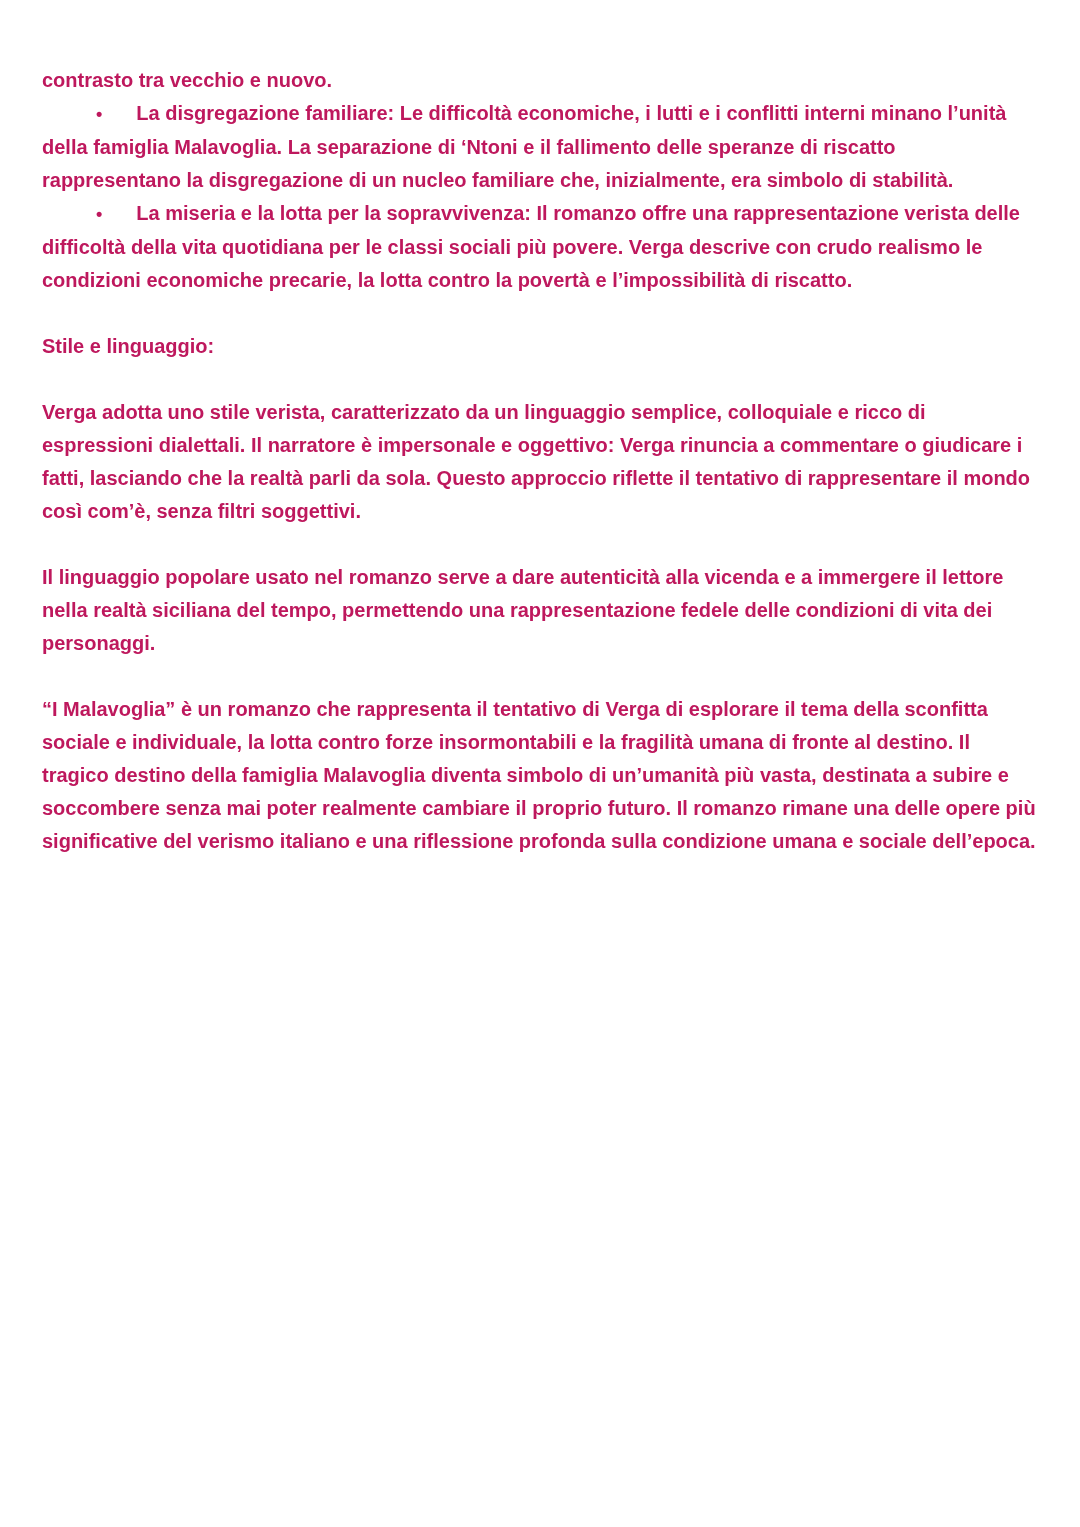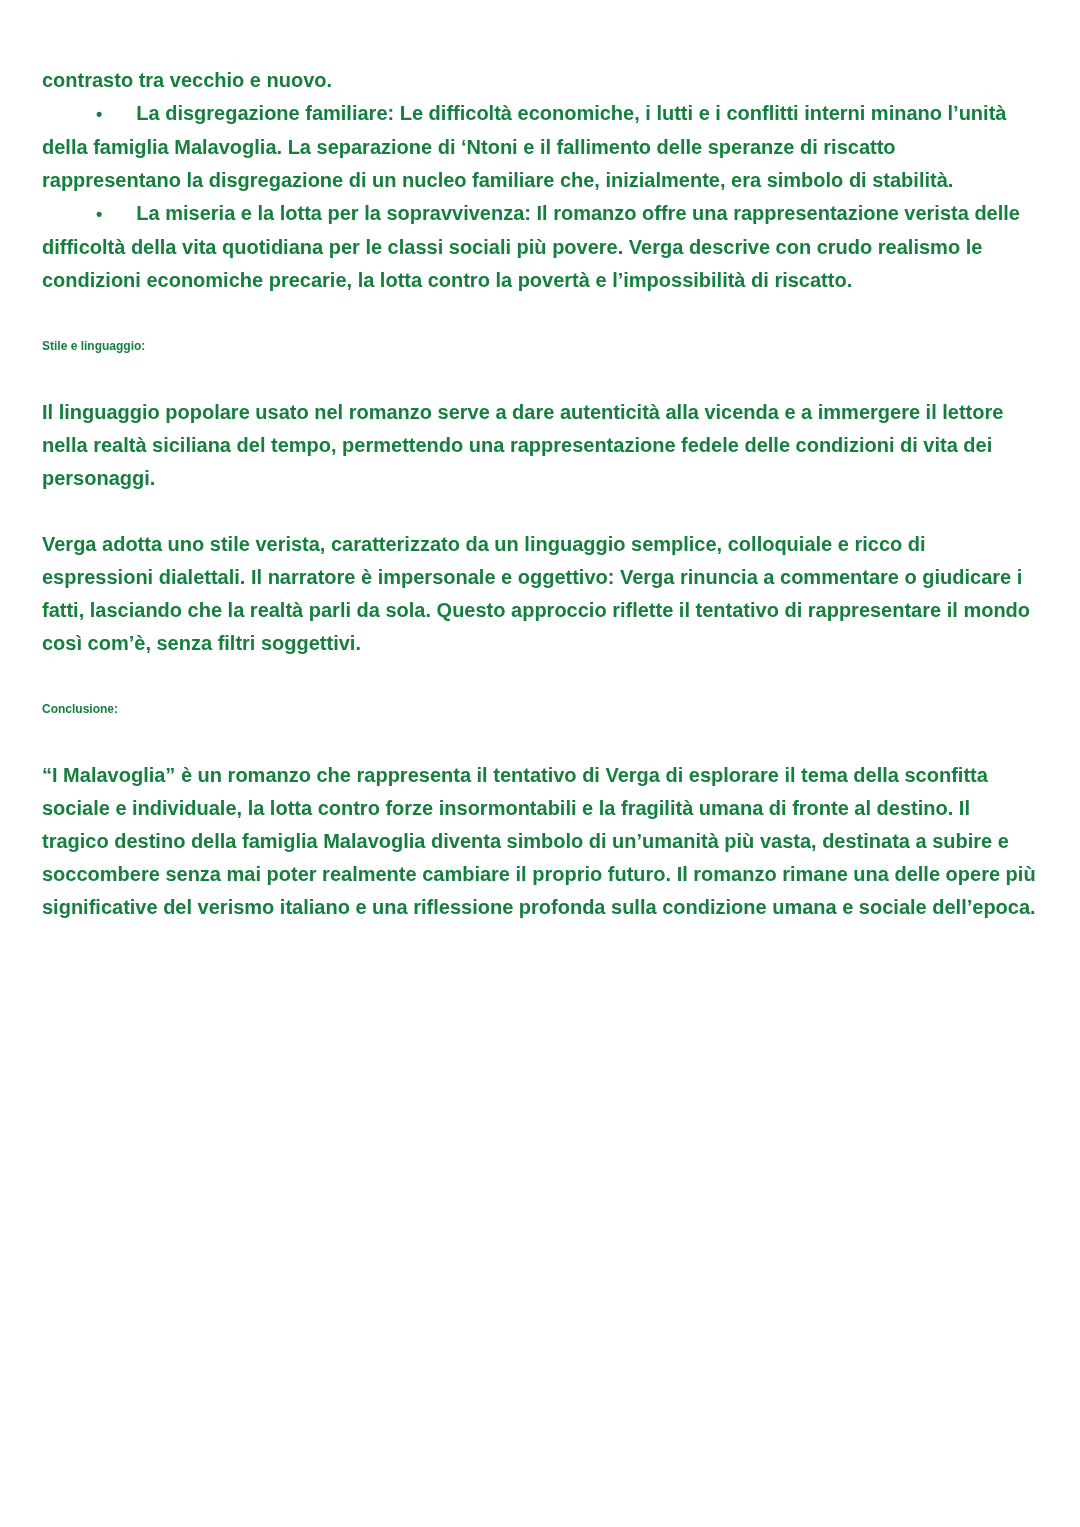--- a/index.html
+++ b/index.html
@@ -8,32 +8,32 @@
     position: relative;
     width: 1080px;
     height: 1527px;
     margin: 0 auto;
     background: #ffffff;
     padding: 64px 42px 0 42px;
     font-family: "Liberation Sans", "DejaVu Sans", sans-serif;
     font-weight: 600;
     font-size: 20px;
     line-height: 33px;
-    color: #15803d;
+    color: #be185d;
     overflow: hidden;
   }
   .para { margin: 0; }
   .bullet-para { text-indent: 54px; }
   .bullet-marker {
     display: inline;
     padding-right: 34px;
     font-size: 18px;
   }
   .section-heading {
-    font-size: 12px;
+    font-size: 20px;
     font-weight: 600;
     line-height: 33px;
   }
   .spaced { margin-top: 33px; }
 </style>
 </head>
 <body>
 
 <div class="page">
 
@@ -42,21 +42,20 @@
   <p class="para bullet-para">
     <span class="bullet-marker">•</span><span>La disgregazione familiare: Le difficoltà economiche, i lutti e i conflitti interni minano l’unità della famiglia Malavoglia. La separazione di ‘Ntoni e il fallimento delle speranze di riscatto rappresentano la disgregazione di un nucleo familiare che, inizialmente, era simbolo di stabilità.</span>
   </p>
 
   <p class="para bullet-para">
     <span class="bullet-marker">•</span><span>La miseria e la lotta per la sopravvivenza: Il romanzo offre una rappresentazione verista delle difficoltà della vita quotidiana per le classi sociali più povere. Verga descrive con crudo realismo le condizioni economiche precarie, la lotta contro la povertà e l’impossibilità di riscatto.</span>
   </p>
 
   <p class="para section-heading spaced">Stile e linguaggio:</p>
 
+  <p class="para spaced">Verga adotta uno stile verista, caratterizzato da un linguaggio semplice, colloquiale e ricco di espressioni dialettali. Il narratore è impersonale e oggettivo: Verga rinuncia a commentare o giudicare i fatti, lasciando che la realtà parli da sola. Questo approccio riflette il tentativo di rappresentare il mondo così com’è, senza filtri soggettivi.</p>
+
   <p class="para spaced">Il linguaggio popolare usato nel romanzo serve a dare autenticità alla vicenda e a immergere il lettore nella realtà siciliana del tempo, permettendo una rappresentazione fedele delle condizioni di vita dei personaggi.</p>
 
-  <p class="para spaced">Verga adotta uno stile verista, caratterizzato da un linguaggio semplice, colloquiale e ricco di espressioni dialettali. Il narratore è impersonale e oggettivo: Verga rinuncia a commentare o giudicare i fatti, lasciando che la realtà parli da sola. Questo approccio riflette il tentativo di rappresentare il mondo così com’è, senza filtri soggettivi.</p>
-
-  <p class="para section-heading spaced">Conclusione:</p>
 
   <p class="para spaced">“I Malavoglia” è un romanzo che rappresenta il tentativo di Verga di esplorare il tema della sconfitta sociale e individuale, la lotta contro forze insormontabili e la fragilità umana di fronte al destino. Il tragico destino della famiglia Malavoglia diventa simbolo di un’umanità più vasta, destinata a subire e soccombere senza mai poter realmente cambiare il proprio futuro. Il romanzo rimane una delle opere più significative del verismo italiano e una riflessione profonda sulla condizione umana e sociale dell’epoca.</p>
 
 </div>
 
 </body></html>

